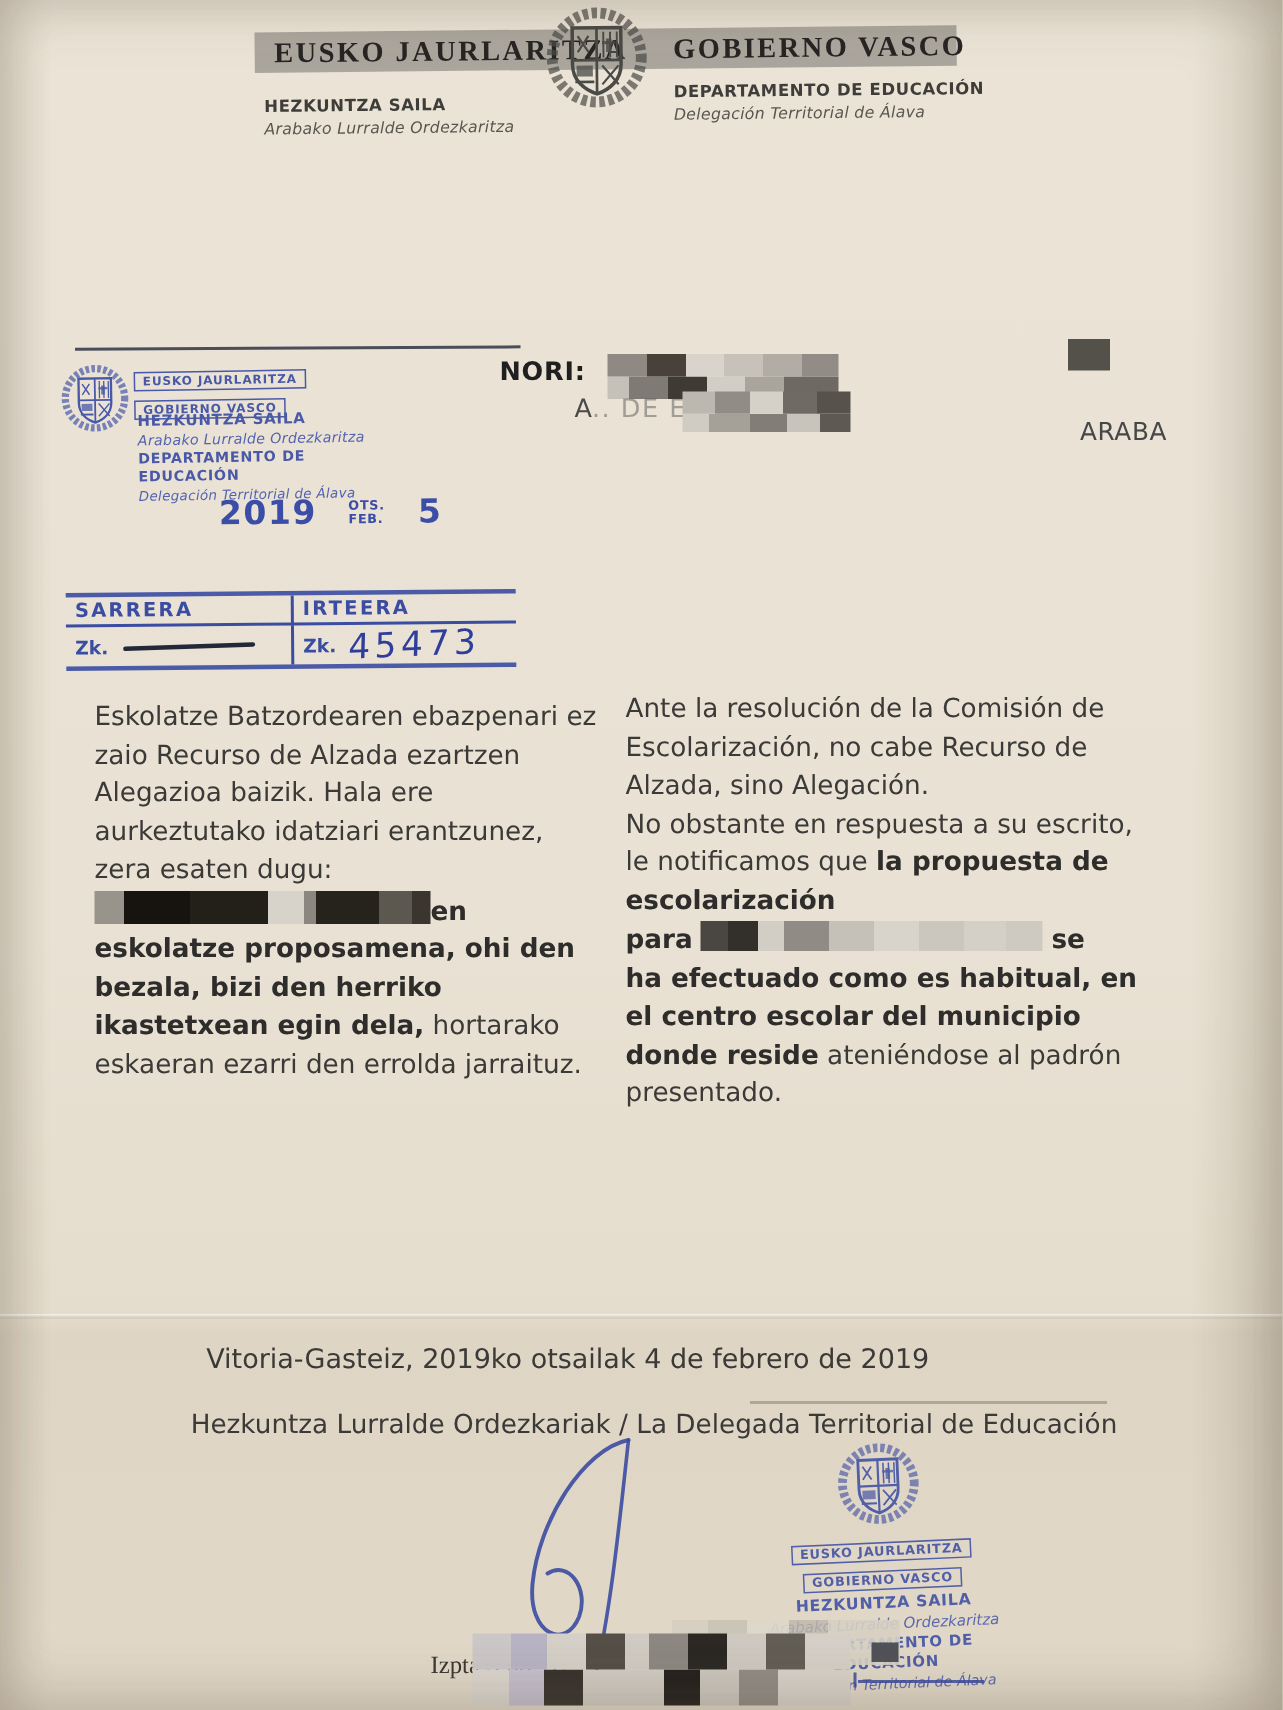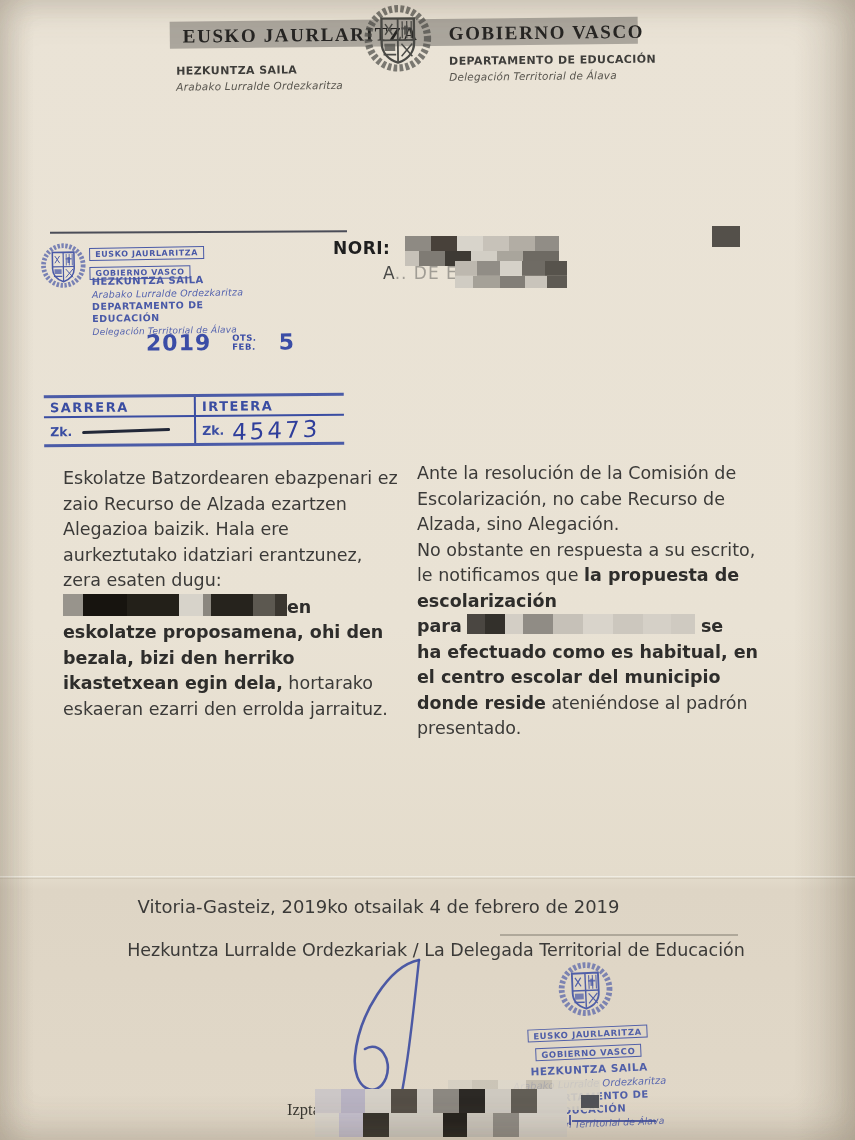--- a/index.html
+++ b/index.html
@@ -163,20 +163,21 @@
   </div>
 
   <span class="nori">NORI:</span>
   <span class="mz mzA" style="position:absolute;left:405px;top:236px;"></span>
   <div class="sq-dark1"></div>
   <div class="addr2">
     <span>A</span><span class="addr-faint">.. DE E..</span>
   </div>
   <span class="mz mzB" style="position:absolute;left:455px;top:261px;"></span>
   <div class="city">
+    <div>ARABA</div>
   </div>
 
   <div class="reg">
     <div class="reg-top"></div>
     <div class="reg-row">
       <div class="reg-cell reg-c1 reg-head">SARRERA</div>
       <div class="reg-cell reg-c2 reg-head">IRTEERA</div>
     </div>
     <div class="reg-row">
       <div class="reg-cell reg-c1 reg-val">

